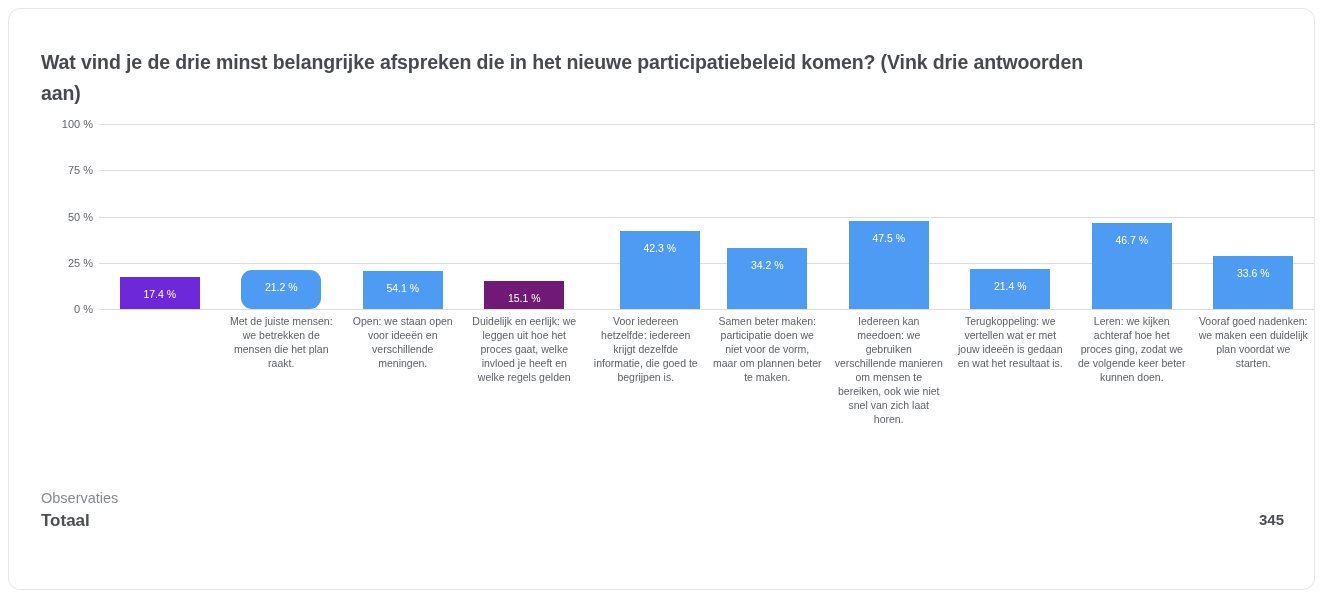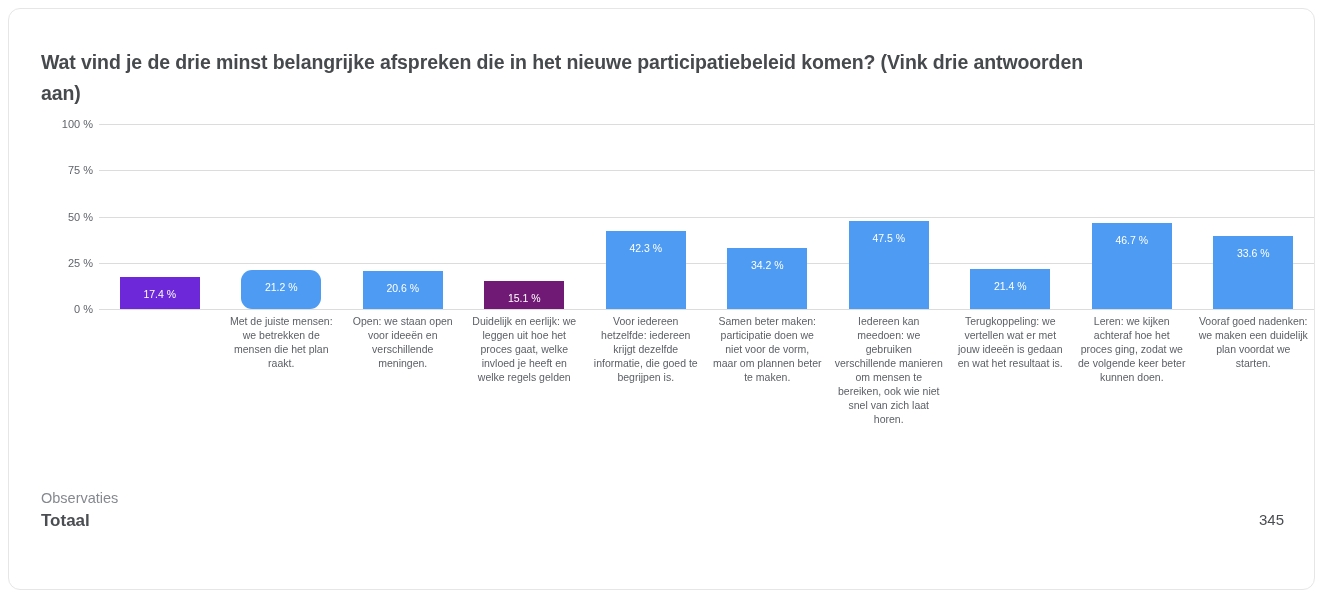--- a/index.html
+++ b/index.html
@@ -145,21 +145,21 @@
     top: 0;
     font-size: 17px;
     font-weight: bold;
     color: #4a4d51;
   }
   .total-value {
     position: absolute;
     right: 0;
     top: 0;
     font-size: 15px;
-    font-weight: normal;
+    font-weight: bold;
     color: #4a4d51;
   }
 </style>
 </head>
 <body>
 
 <div class="card">
 
   <div class="chart-title">Wat vind je de drie minst belangrijke afspreken die in het nieuwe participatiebeleid komen? (Vink drie antwoorden aan)</div>
 
@@ -184,29 +184,29 @@
             <div class="bar-value">17.4 %</div>
           </div>
         </div>
         <div class="bar-band" style="left: 121.5px; width: 121.5px;">
           <div class="bar" style="height: 39.22px; background: rgb(77, 155, 242); border-radius: 11px;">
             <div class="bar-value">21.2 %</div>
           </div>
         </div>
         <div class="bar-band" style="left: 243px; width: 121.5px;">
           <div class="bar" style="height: 38.11px; background: rgb(77, 155, 242);">
-            <div class="bar-value">20.6 %</div>
+            <div class="bar-value">54.1 %</div>
           </div>
         </div>
         <div class="bar-band" style="left: 364.5px; width: 121.5px;">
           <div class="bar" style="height: 27.935px; background: #701a75;">
             <div class="bar-value">15.1 %</div>
           </div>
         </div>
-        <div class="bar-band" style="left: 486px; width: 121.5px;">
+        <div class="bar-band" style="left: 500px; width: 121.5px;">
           <div class="bar" style="height: 78.255px; background: rgb(77, 155, 242);">
             <div class="bar-value">42.3 %</div>
           </div>
         </div>
         <div class="bar-band" style="left: 607.5px; width: 121.5px;">
           <div class="bar" style="height: 61px; background: rgb(77, 155, 242);">
             <div class="bar-value">34.2 %</div>
           </div>
         </div>
         <div class="bar-band" style="left: 729px; width: 121.5px;">
@@ -218,21 +218,21 @@
           <div class="bar" style="height: 39.59px; background: rgb(77, 155, 242);">
             <div class="bar-value">21.4 %</div>
           </div>
         </div>
         <div class="bar-band" style="left: 972px; width: 121.5px;">
           <div class="bar" style="height: 86.395px; background: rgb(77, 155, 242);">
             <div class="bar-value">46.7 %</div>
           </div>
         </div>
         <div class="bar-band" style="left: 1093.5px; width: 121.5px;">
-          <div class="bar" style="height: 73px; background: rgb(77, 155, 242);">
+          <div class="bar" style="height: 53px; background: rgb(77, 155, 242);">
             <div class="bar-value">33.6 %</div>
           </div>
         </div>
       </div>
     <div class="xlabels">
         <div class="xlabel" style="left: 121.5px; width: 121.5px; color: rgb(92, 96, 102);">Met de juiste mensen: we betrekken de mensen die het plan raakt.</div>
         <div class="xlabel" style="left: 243px; width: 121.5px; color: rgb(92, 96, 102);">Open: we staan open voor ideeën en verschillende meningen.</div>
         <div class="xlabel" style="left: 364.5px; width: 121.5px; color: rgb(92, 96, 102);">Duidelijk en eerlijk: we leggen uit hoe het proces gaat, welke invloed je heeft en welke regels gelden</div>
         <div class="xlabel" style="left: 486px; width: 121.5px; color: rgb(92, 96, 102);">Voor iedereen hetzelfde: iedereen krijgt dezelfde informatie, die goed te begrijpen is.</div>
         <div class="xlabel" style="left: 607.5px; width: 121.5px; color: rgb(92, 96, 102);">Samen beter maken: participatie doen we niet voor de vorm, maar om plannen beter te maken.</div>

